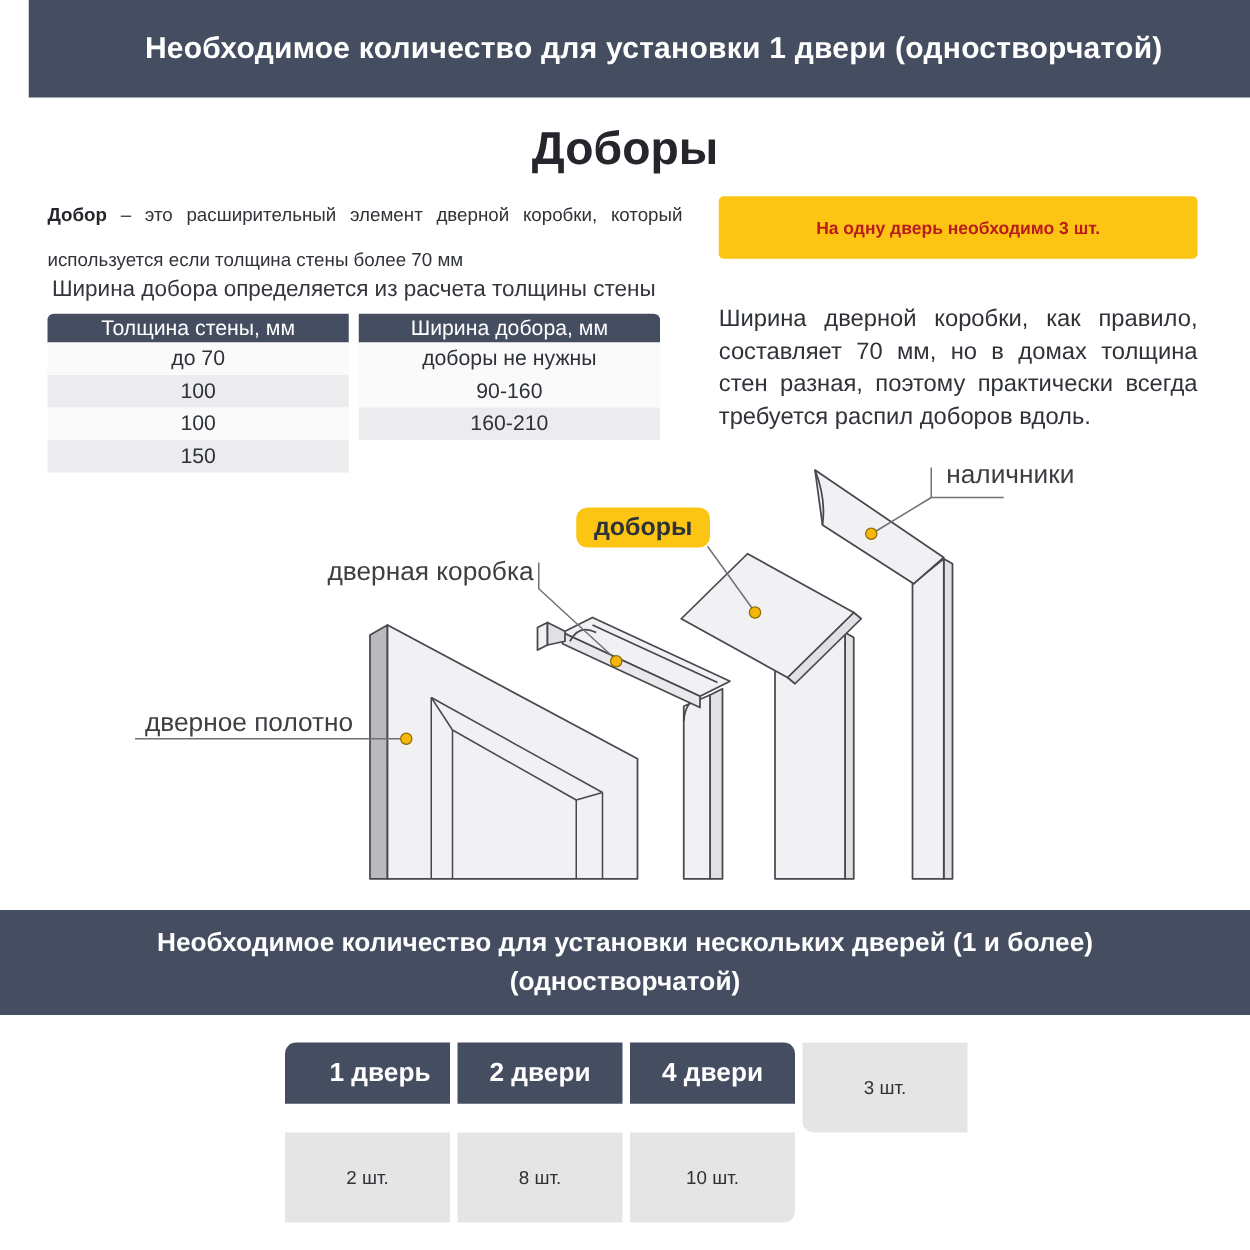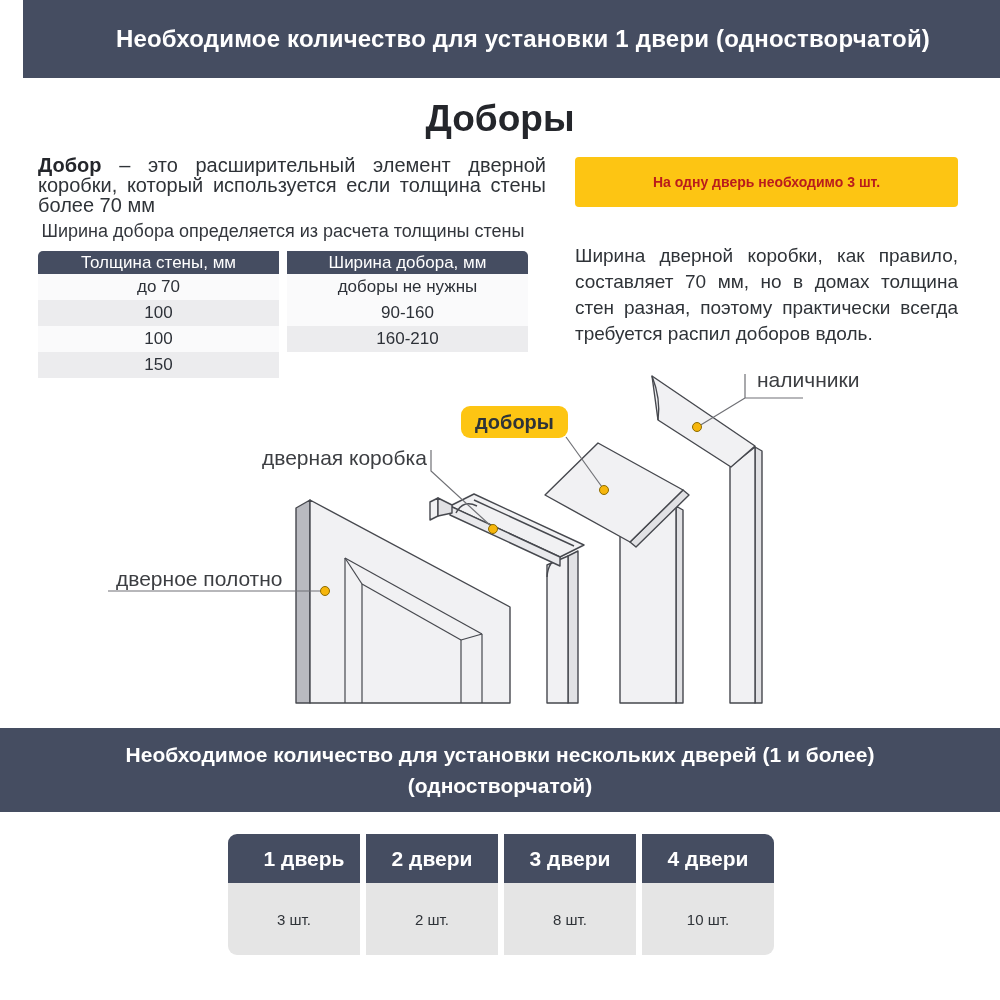--- a/index.html
+++ b/index.html
@@ -12,21 +12,21 @@
   .banner{
     left:0;top:0;width:1000px;height:78px;background:#454d61;
     display:flex;align-items:center;justify-content:center;
     color:#fff;font-weight:bold;font-size:24px;letter-spacing:.2px;margin-left:23px;
   }
   .page-title{
     left:0;top:98px;width:1000px;text-align:center;
     font-size:37px;font-weight:bold;color:#24262b;
   }
   .intro{
-    left:38px;top:155px;width:508px;font-size:20px;line-height:20px;
+    left:38px;top:155px;width:508px;font-size:15px;line-height:36px;
     text-align:justify;color:#2f3338;
   }
   .intro b{color:#24262b;}
   .table-caption{
     left:38px;top:221px;width:490px;text-align:center;font-size:18px;color:#33363c;
   }
   
   .wall-table{
     left:38px;top:251px;width:490px;
     display:grid;grid-template-columns:241px 241px;column-gap:8px;row-gap:0;
@@ -183,21 +183,20 @@
   </div>
 
   <div class="abs banner2">
     <div>Необходимое количество для установки нескольких дверей (1 и более)</div>
     <div>(одностворчатой)</div>
   </div>
 
   <div class="abs doors-table">
     <div class="dhead first">1 дверь</div>
     <div class="dhead">2 двери</div>
-    <div class="dhead">3 двери</div>
     <div class="dhead last">4 двери</div>
     <div class="dval first">3 шт.</div>
     <div class="dval">2 шт.</div>
     <div class="dval">8 шт.</div>
     <div class="dval last">10 шт.</div>
   </div>
 
 </div>
 
 </body></html>

